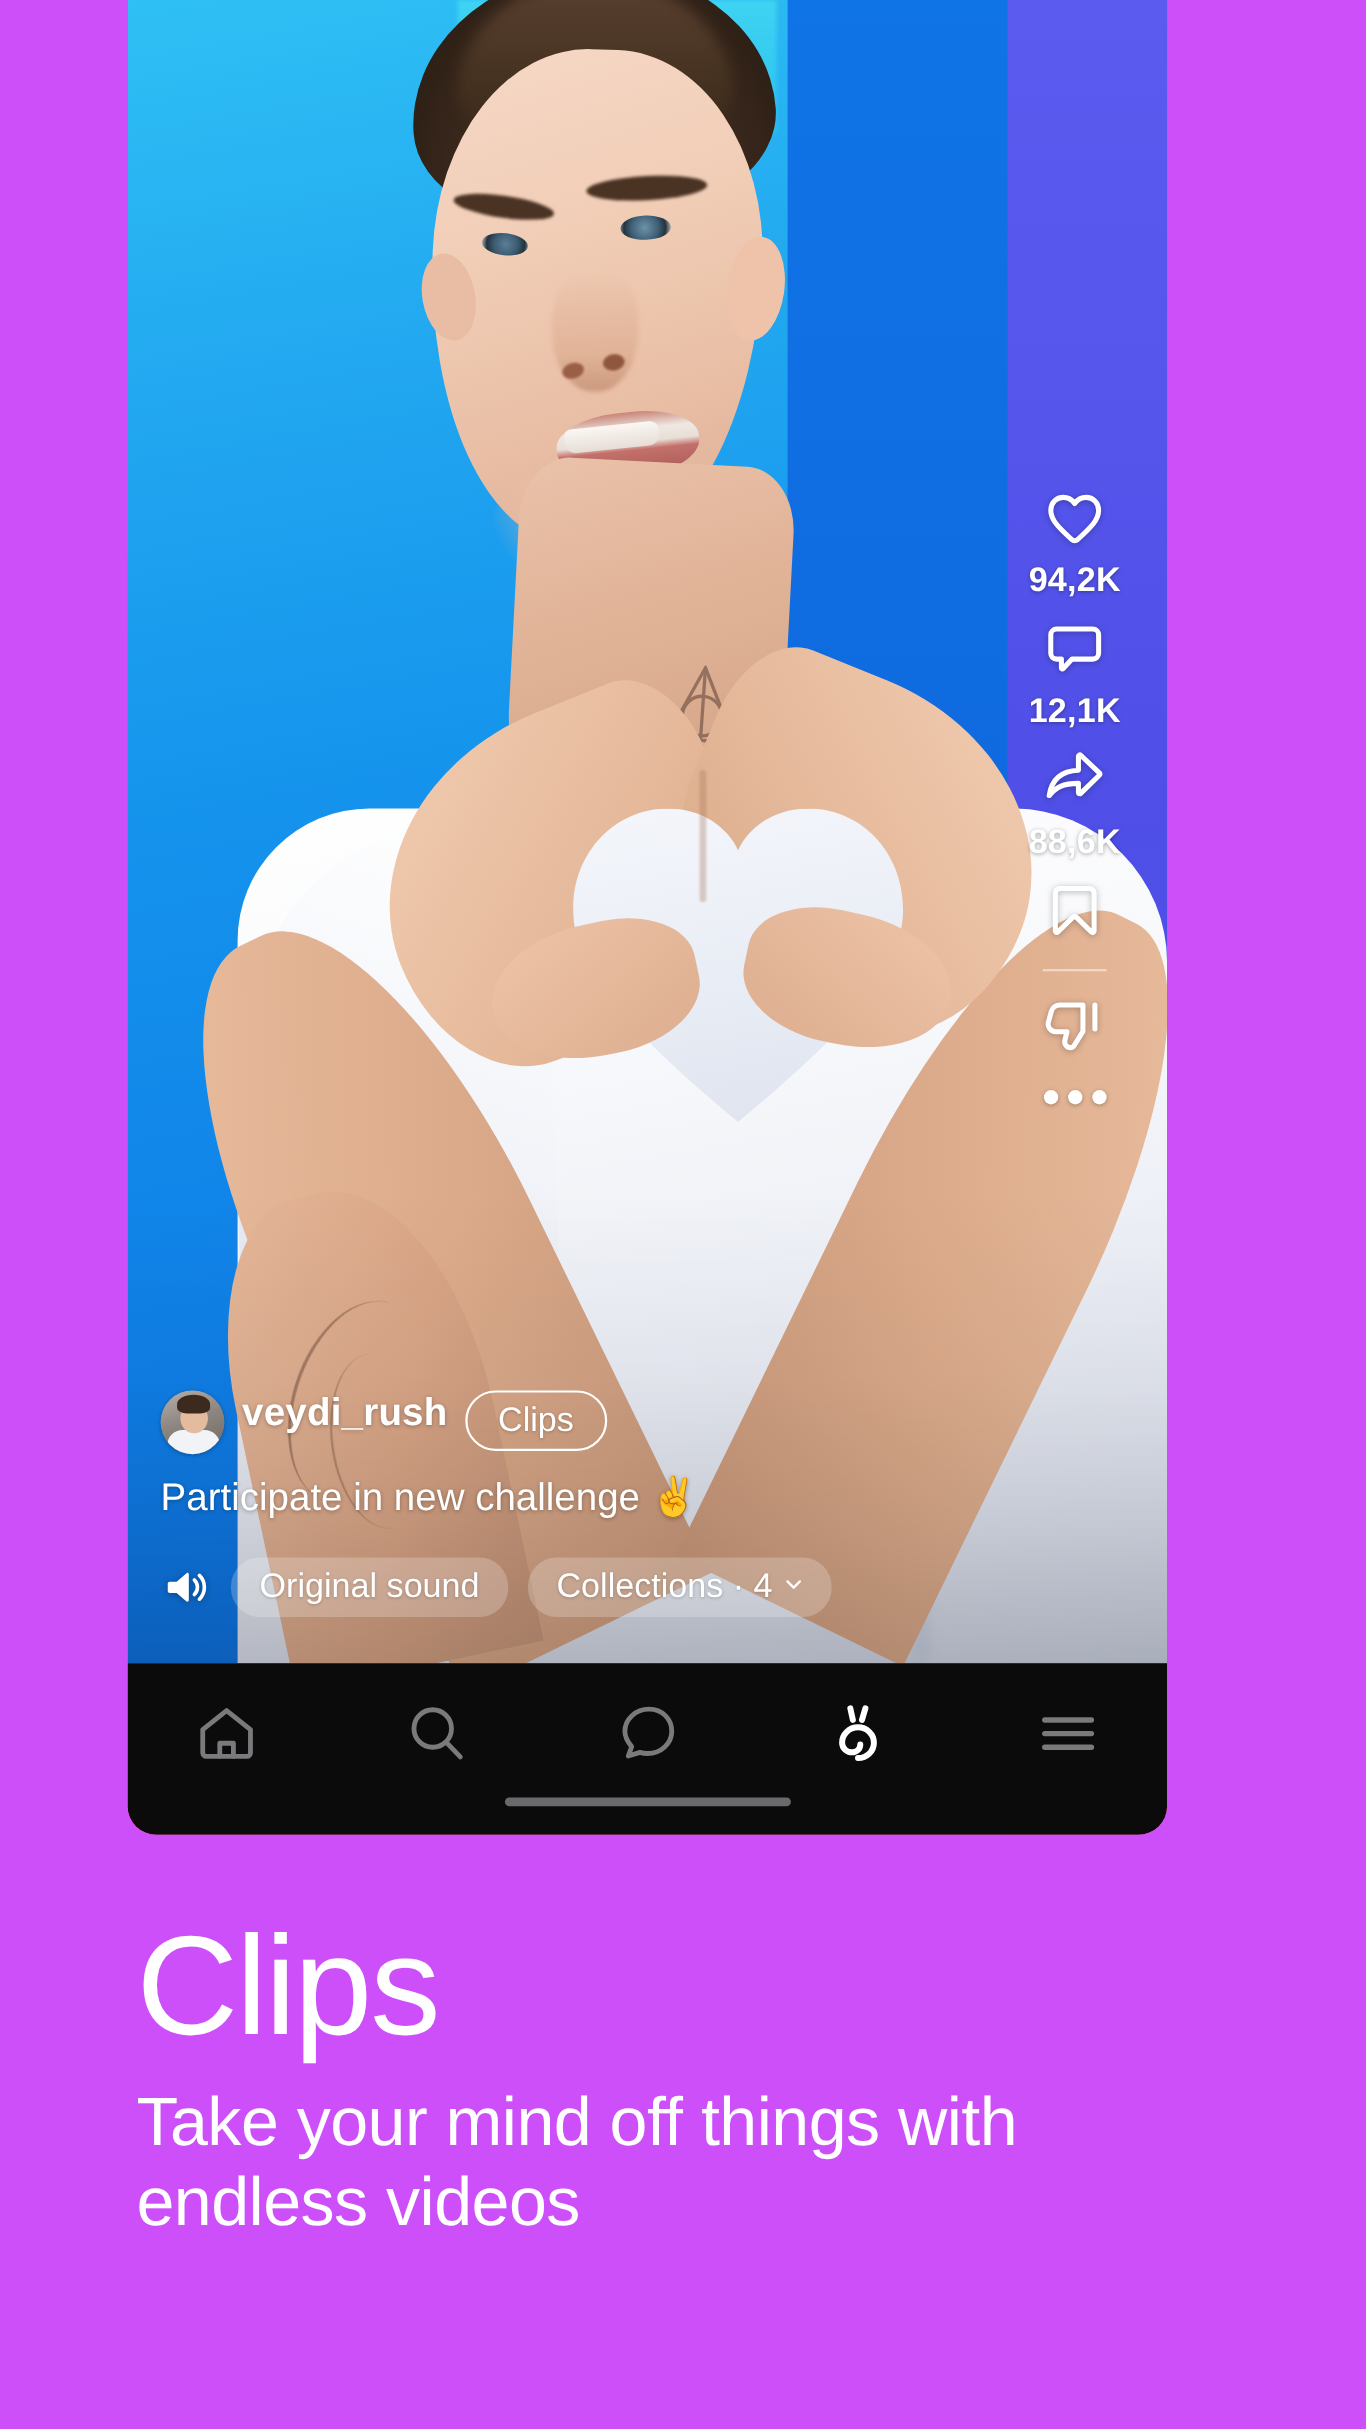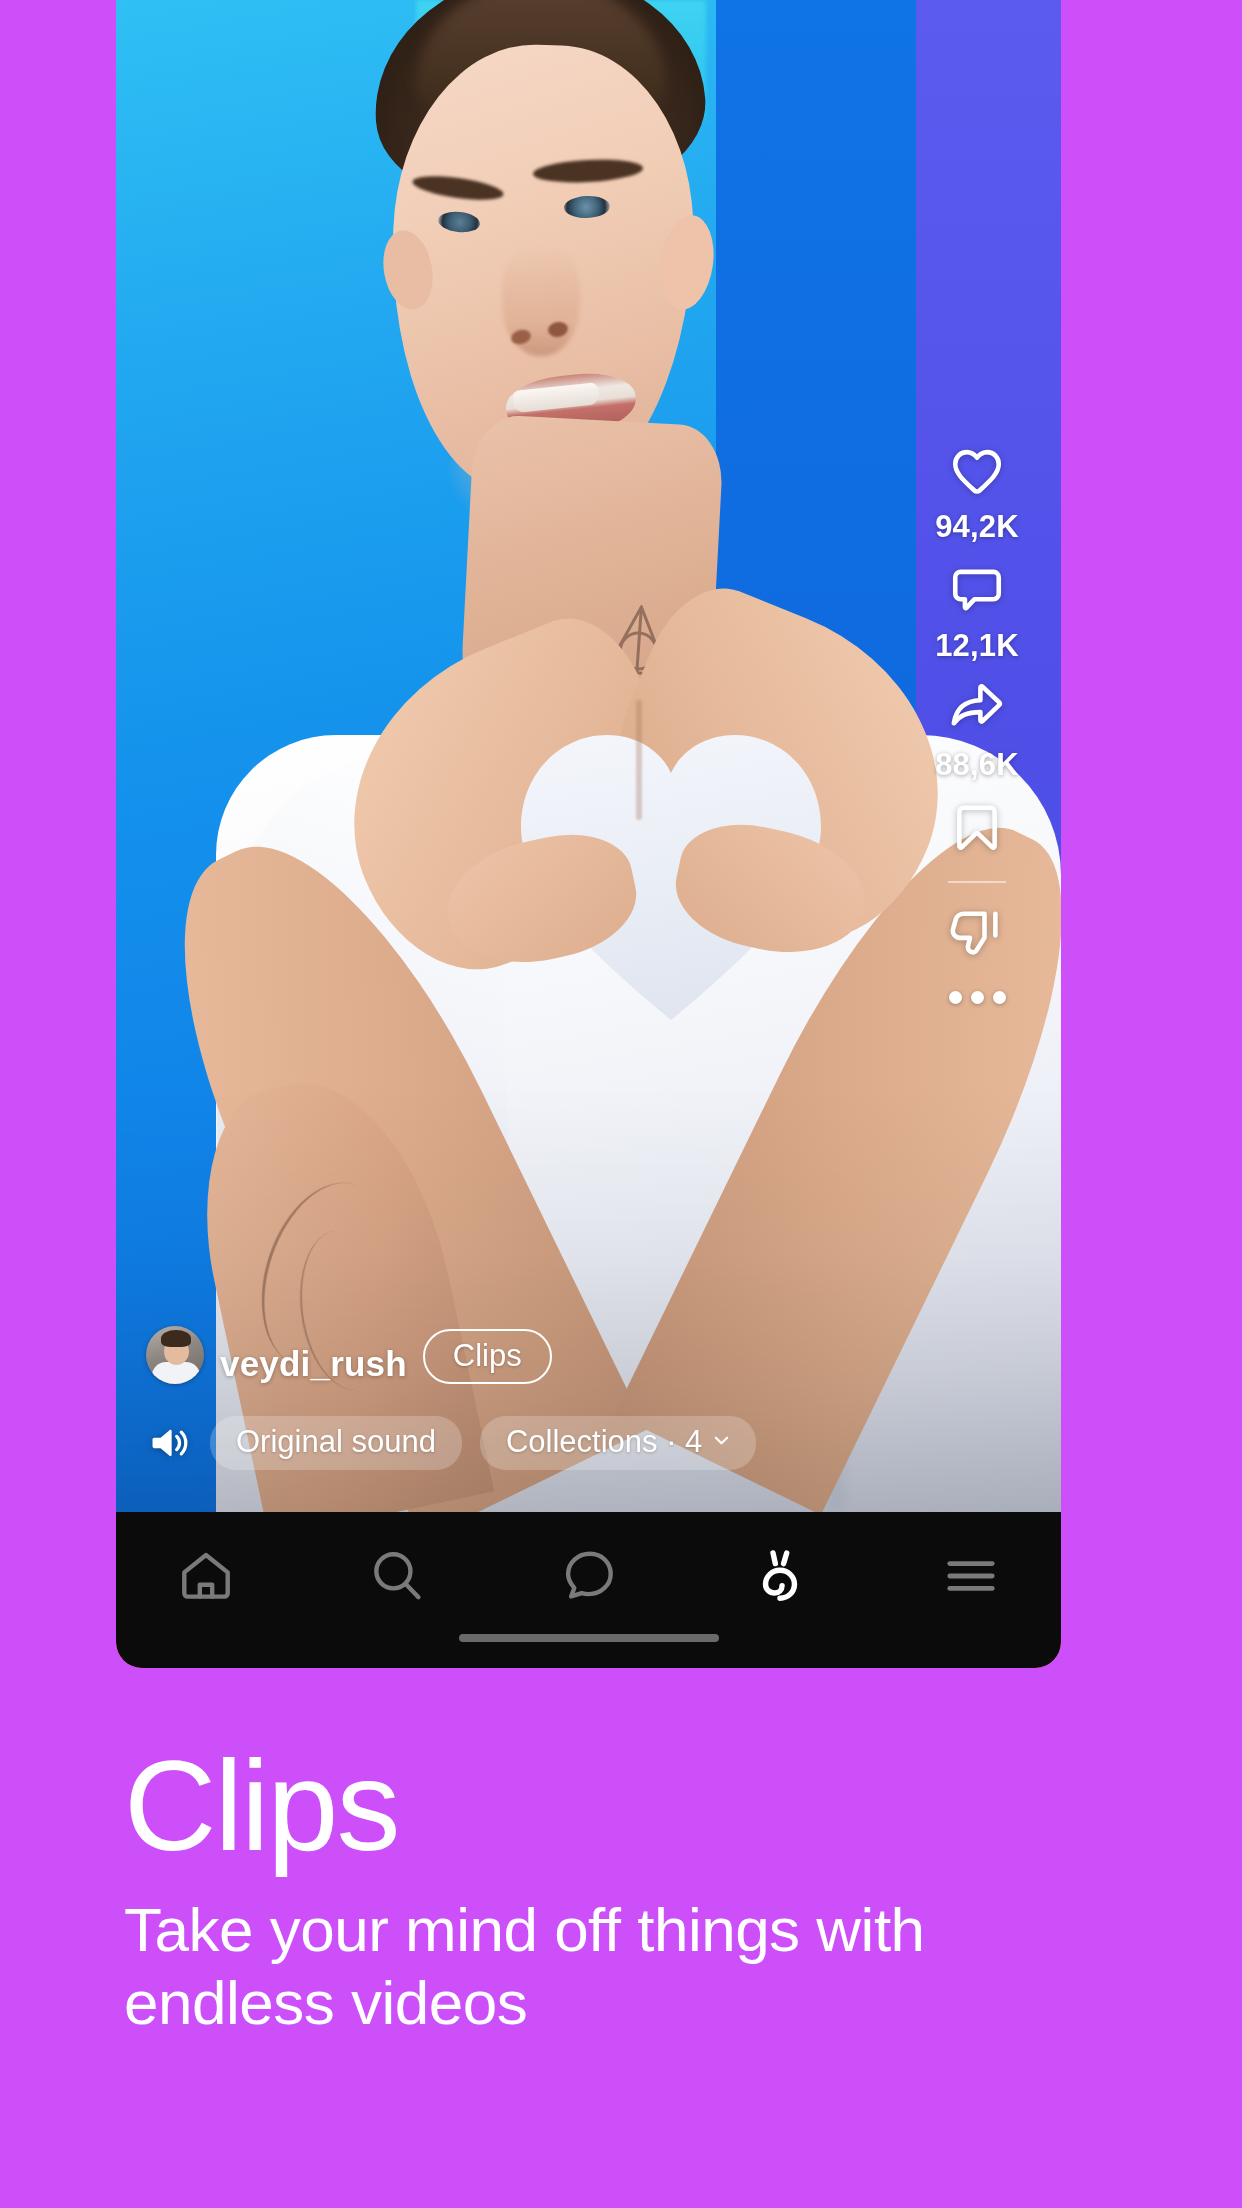--- a/index.html
+++ b/index.html
@@ -233,21 +233,21 @@
     color:#fff; font-size:31px; font-weight:600; letter-spacing:.2px; margin-top:7px;
     text-shadow:0 1px 4px rgba(0,0,0,.35);
   }
   .rail-div { width:58px; height:2px; background:rgba(255,255,255,.5); margin:22px 0 20px; }
   .dots { display:flex; gap:9px; margin-top:26px; }
   .dots i { width:13px; height:13px; border-radius:50%; background:#fff; display:block;
     filter:drop-shadow(0 1px 2px rgba(0,0,0,.3)); }
 
   
   .caption { position:absolute; left:30px; bottom:128px; width:680px; }
-  .user-row { display:flex; align-items:flex-end; gap:16px; }
+  .user-row { display:flex; align-items:flex-start; gap:16px; }
   .avatar {
     width:58px; height:58px; border-radius:50%; overflow:hidden; flex:none;
     background:linear-gradient(160deg,#b8b0ab 0%,#8e8681 45%,#6f6762 100%);
     position:relative; box-shadow:0 1px 4px rgba(0,0,0,.3);
   }
   .avatar .av-hair { position:absolute; left:15px; top:4px; width:30px; height:17px;
     background:#3b2a1d; border-radius:50% 50% 30% 30%; }
   .avatar .av-face { position:absolute; left:18px; top:12px; width:25px; height:27px;
     background:#e4bb9e; border-radius:50%; }
   .avatar .av-body { position:absolute; left:6px; top:36px; width:48px; height:24px;
@@ -423,20 +423,21 @@
       <div class="caption">
         <div class="user-row">
           <div class="avatar">
             <div class="av-body"></div>
             <div class="av-face"></div>
             <div class="av-hair"></div>
           </div>
           <span class="username">veydi_rush</span>
           <button class="follow-btn">Clips</button>
         </div>
+        <div class="caption-text">Participate in new challenge ✌️</div>
       </div>
 
       <div class="sound-row">
         <span class="spk">
           <svg viewBox="0 0 24 24" width="44" height="44" fill="#fff">
             <path d="M4 9.2h3.4L12.3 5c.45-.38 1.15-.06 1.15.53v12.94c0 .59-.7.91-1.15.53L7.4 14.8H4c-.55 0-1-.45-1-1V10.2c0-.55.45-1 1-1z"></path>
             <path d="M16.2 8.4a5 5 0 010 7.2" fill="none" stroke="#fff" stroke-width="1.8" stroke-linecap="round"></path>
             <path d="M18.7 6.1a8.3 8.3 0 010 11.8" fill="none" stroke="#fff" stroke-width="1.8" stroke-linecap="round"></path>
           </svg>
         </span>

